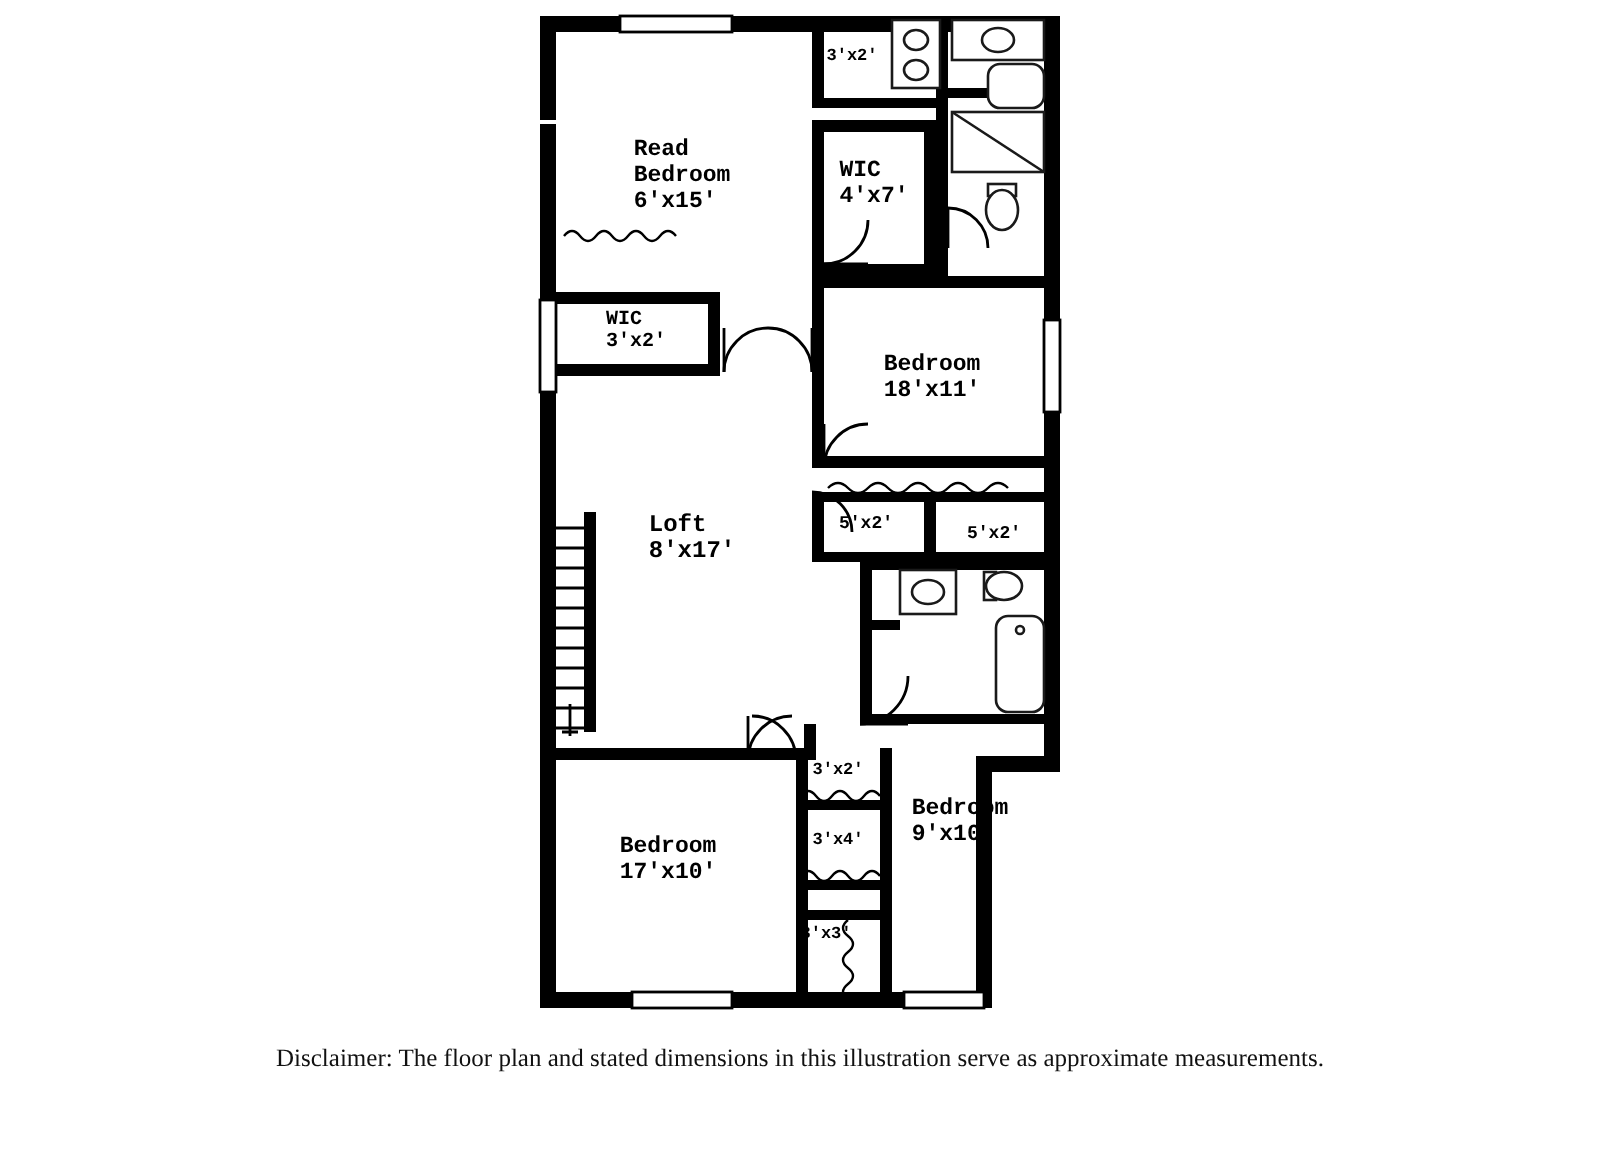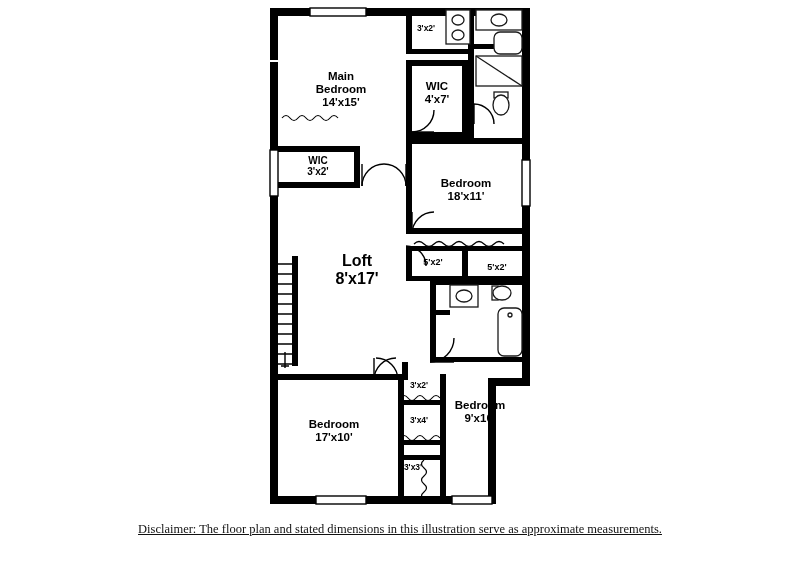--- a/index.html
+++ b/index.html
@@ -17,42 +17,41 @@
   }
   #plan {
     position: absolute;
     left: 0;
     top: 0;
     width: 800px;
     height: 582px;
   }
   .room-label {
     position: absolute;
-    text-align: center;
-    font-family: Liberation Sans, sans-serif;
+    text-align: left;
+    font-family: Liberation Mono, monospace;
     font-weight: bold;
     color: #000000;
     line-height: 1.12;
     white-space: pre;
     transform: translate(-50%, -50%);
     pointer-events: none;
   }
   .room-label .ln {
     display: block;
   }
   .disclaimer {
     position: absolute;
     left: 0;
     width: 800px;
     text-align: center;
     font-family: "Liberation Serif", serif;
     font-size: 12.5px;
     color: #111111;
     line-height: 1.55;
-    text-decoration: underline;
   }
   .disclaimer .dl {
     display: block;
   }
 </style>
 </head>
 <body>
 
 <svg id="plan" viewBox="0 0 800 582">
 
@@ -185,28 +184,28 @@
 
     <rect x="492" y="286" width="6" height="14"></rect>
     <ellipse cx="502" cy="293" rx="9" ry="7"></ellipse>
 
     <rect x="498" y="308" width="24" height="48" rx="6"></rect>
     <circle cx="510" cy="315" r="2"></circle>
   </g>
 </svg>
 
 <div id="labels">
-    <div class="room-label" style="left: 341px; top: 89px; font-size: 11.5px;"><span class="ln">Main</span><span class="ln">Bedroom</span><span class="ln">14'x15'</span></div>
+    <div class="room-label" style="left: 341px; top: 89px; font-size: 11.5px;"><span class="ln">Read</span><span class="ln">Bedroom</span><span class="ln">6'x15'</span></div>
     <div class="room-label" style="left: 437px; top: 93px; font-size: 11.5px;"><span class="ln">WIC</span><span class="ln">4'x7'</span></div>
     <div class="room-label" style="left: 426px; top: 29px; font-size: 8.5px;"><span class="ln">3'x2'</span></div>
     <div class="room-label" style="left: 318px; top: 166px; font-size: 10px;"><span class="ln">WIC</span><span class="ln">3'x2'</span></div>
     <div class="room-label" style="left: 466px; top: 190px; font-size: 11.5px;"><span class="ln">Bedroom</span><span class="ln">18'x11'</span></div>
     <div class="room-label" style="left: 433px; top: 262px; font-size: 9px;"><span class="ln">5'x2'</span></div>
     <div class="room-label" style="left: 497px; top: 267px; font-size: 9px;"><span class="ln">5'x2'</span></div>
-    <div class="room-label" style="left: 357px; top: 270px; font-size: 16px;"><span class="ln">Loft</span><span class="ln">8'x17'</span></div>
+    <div class="room-label" style="left: 346px; top: 270px; font-size: 12px;"><span class="ln">Loft</span><span class="ln">8'x17'</span></div>
     <div class="room-label" style="left: 419px; top: 386px; font-size: 8.5px;"><span class="ln">3'x2'</span></div>
     <div class="room-label" style="left: 419px; top: 421px; font-size: 8.5px;"><span class="ln">3'x4'</span></div>
     <div class="room-label" style="left: 413px; top: 468px; font-size: 8.5px;"><span class="ln">3'x3'</span></div>
     <div class="room-label" style="left: 480px; top: 412px; font-size: 11.5px;"><span class="ln">Bedroom</span><span class="ln">9'x10'</span></div>
     <div class="room-label" style="left: 334px; top: 431px; font-size: 11.5px;"><span class="ln">Bedroom</span><span class="ln">17'x10'</span></div>
   </div>
 
 <div class="disclaimer" style="top: 520px;">
   <span class="dl">Disclaimer: The floor plan and stated dimensions in this illustration serve as approximate measurements.</span>
 </div>

